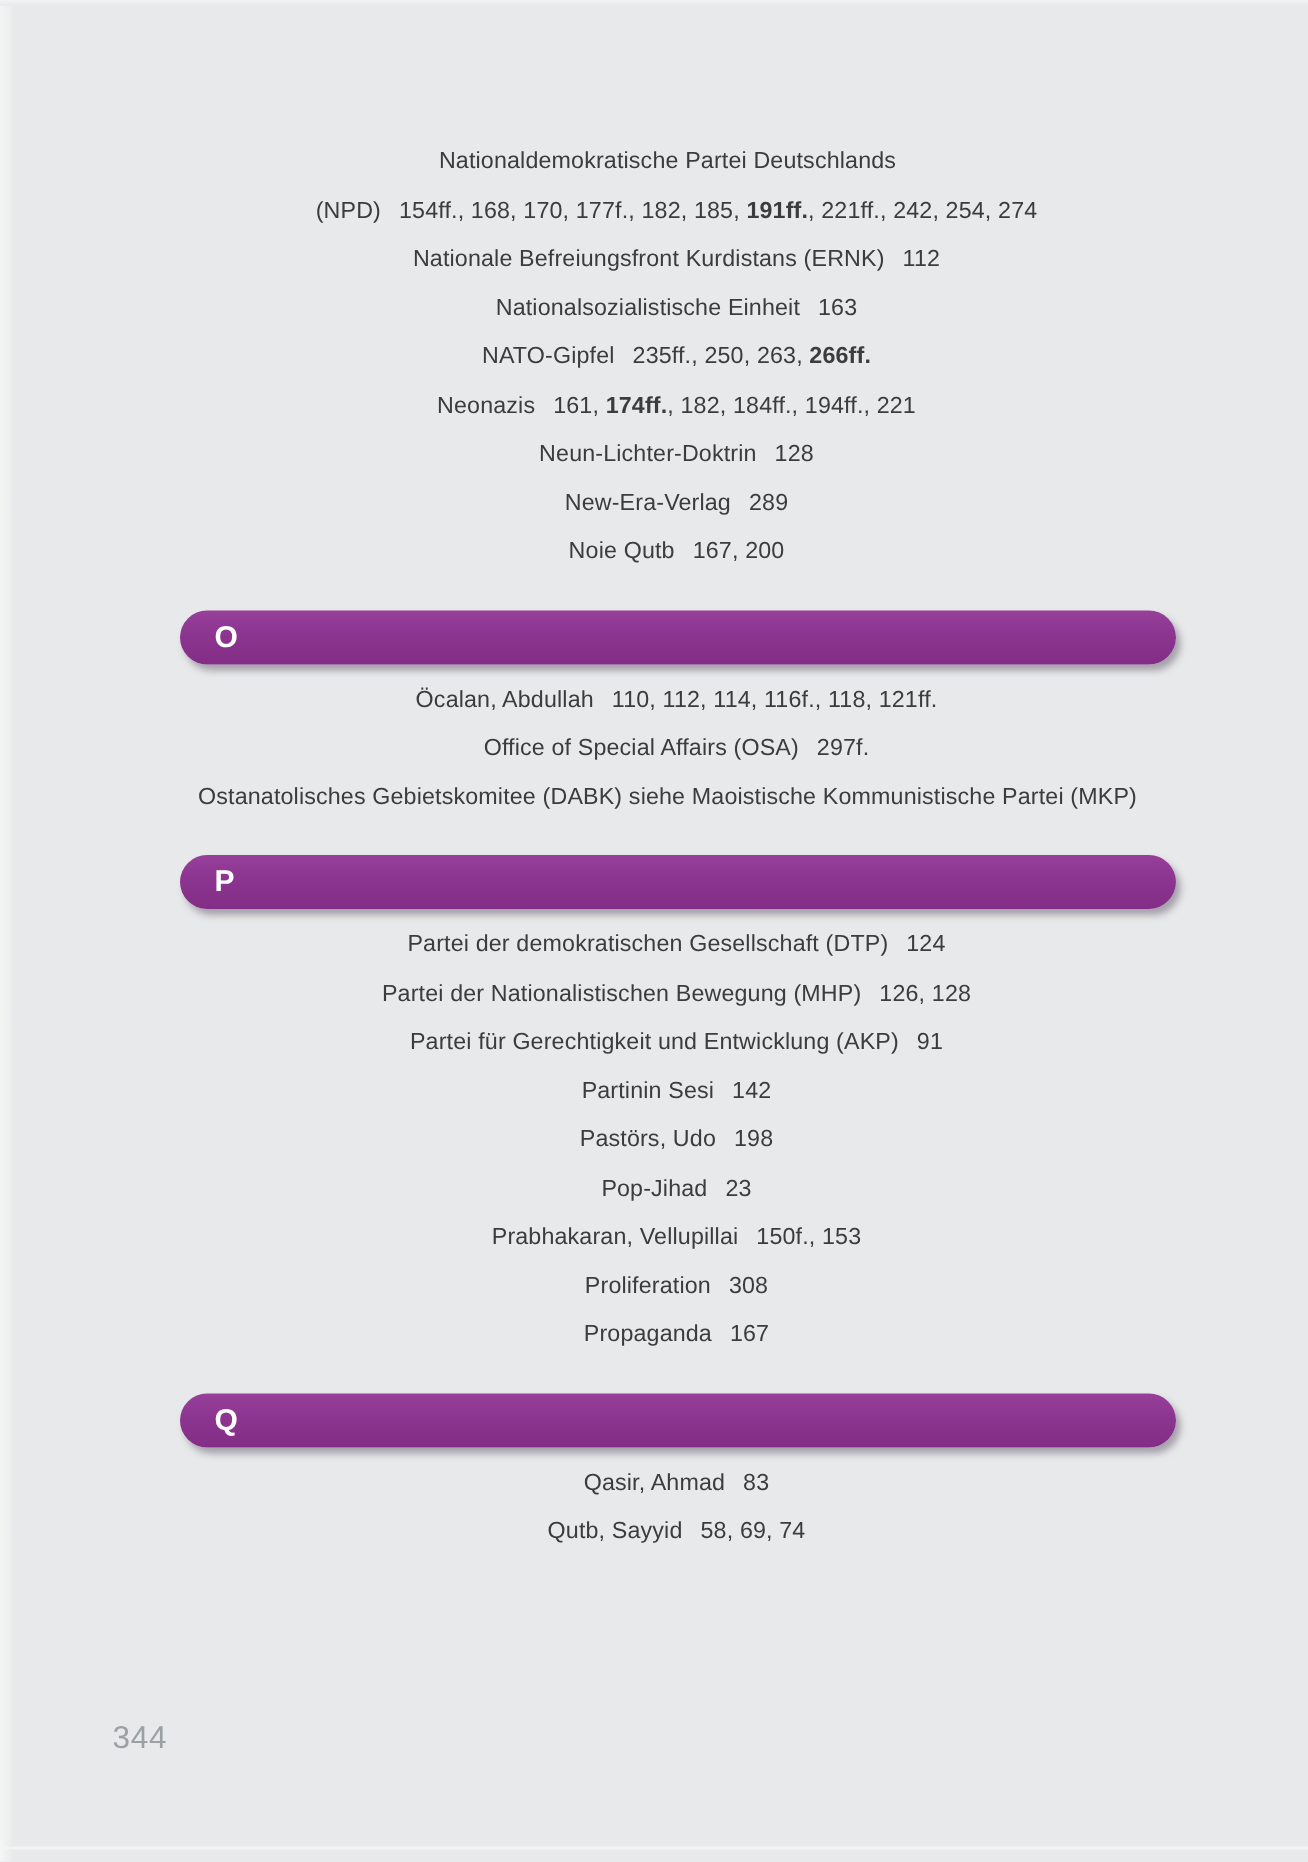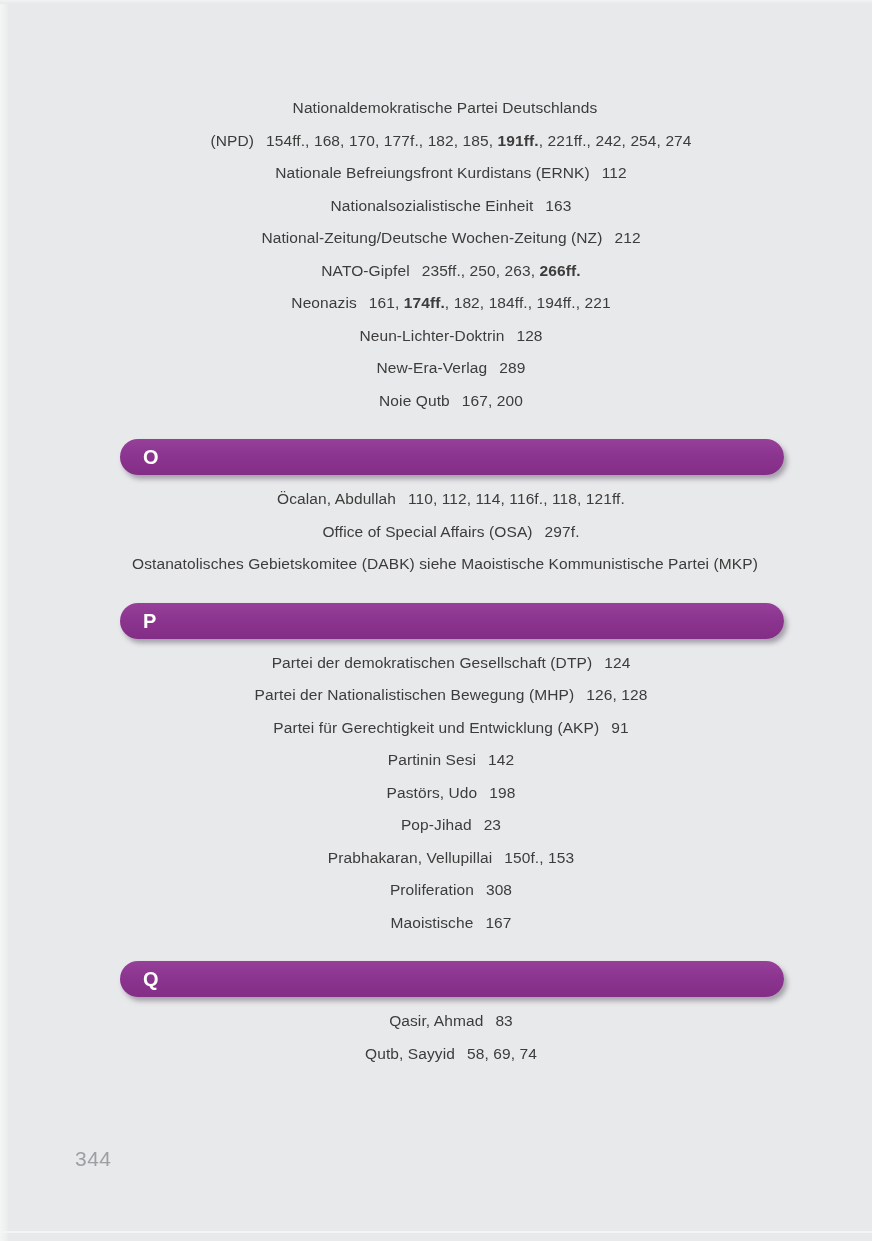--- a/index.html
+++ b/index.html
@@ -106,24 +106,20 @@
     </div>
     <div class="row">
       <span class="term">Nationale Befreiungsfront Kurdistans (ERNK)</span>
       <span class="pages"><span>112</span></span>
     </div>
     <div class="row">
       <span class="term">Nationalsozialistische Einheit</span>
       <span class="pages"><span>163</span></span>
     </div>
     <div class="row">
-      <span class="term">National-Zeitung/Deutsche Wochen-Zeitung (NZ)</span>
-      <span class="pages"><span>212</span></span>
-    </div>
-    <div class="row">
       <span class="term">NATO-Gipfel</span>
       <span class="pages"><span>235ff., 250, 263, </span><span class="bold">266ff.</span></span>
     </div>
     <div class="row">
       <span class="term">Neonazis</span>
       <span class="pages"><span>161, </span><span class="bold">174ff.</span><span>, 182, 184ff., 194ff., 221</span></span>
     </div>
     <div class="row">
       <span class="term">Neun-Lichter-Doktrin</span>
       <span class="pages"><span>128</span></span>
@@ -180,21 +176,21 @@
     </div>
     <div class="row">
       <span class="term">Prabhakaran, Vellupillai</span>
       <span class="pages"><span>150f., 153</span></span>
     </div>
     <div class="row">
       <span class="term">Proliferation</span>
       <span class="pages"><span>308</span></span>
     </div>
     <div class="row">
-      <span class="term">Maoistische</span>
+      <span class="term">Propaganda</span>
       <span class="pages"><span>167</span></span>
     </div>
     <div class="section-bar">
       <span class="section-letter">Q</span>
     </div>
     <div class="row">
       <span class="term">Qasir, Ahmad</span>
       <span class="pages"><span>83</span></span>
     </div>
     <div class="row">

